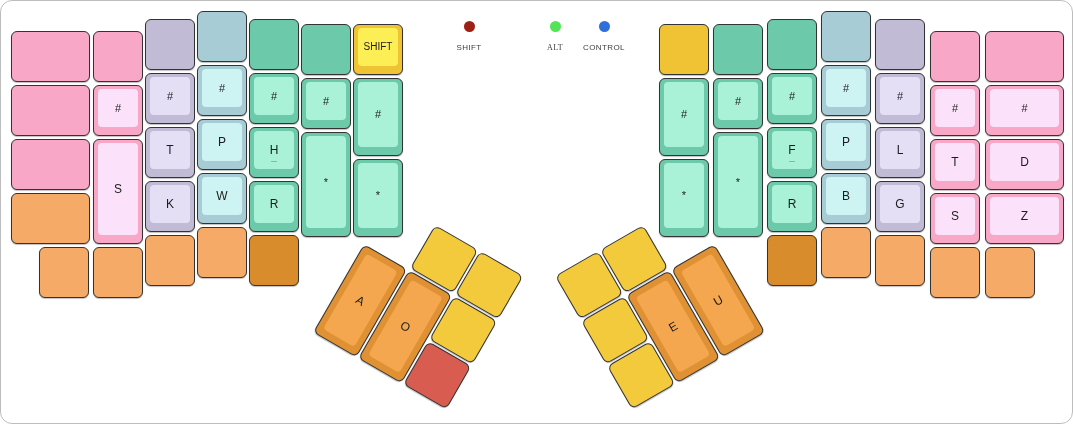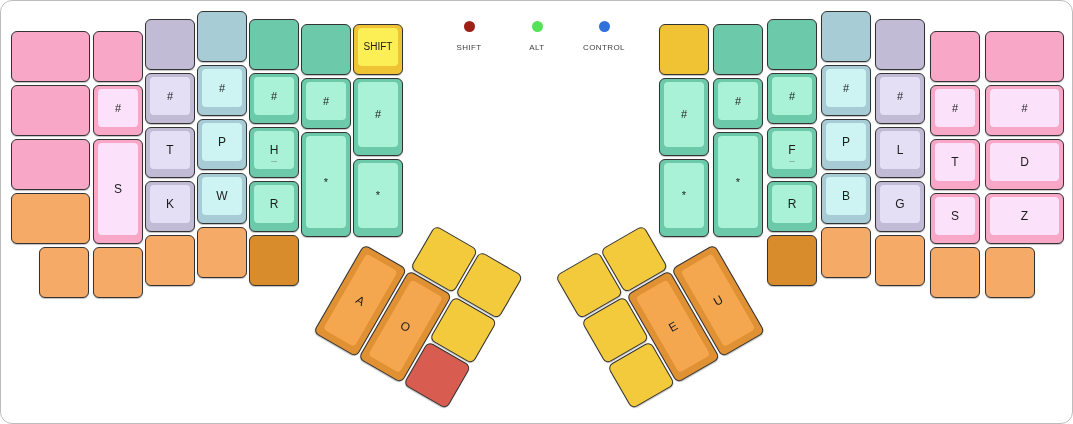--- a/index.html
+++ b/index.html
@@ -289,21 +289,21 @@
           </div>
         </div>
       </div>
     </div>
 
   <div class="indicators">
     <div class="indicator" style="left:433px;">
       <span class="dot" style="background: rgb(156, 32, 22);"></span>
       <span class="ind-label">SHIFT</span>
     </div>
-    <div class="indicator" style="left:501px;">
+    <div class="indicator" style="left:519px;font-family:Liberation Serif, serif;">
       <span class="dot" style="background: rgb(84, 227, 86);"></span>
       <span class="ind-label">ALT</span>
     </div>
     <div class="indicator" style="left:568px;">
       <span class="dot" style="background: rgb(47, 112, 218);"></span>
       <span class="ind-label">CONTROL</span>
     </div>
   </div>
 </div>
 

